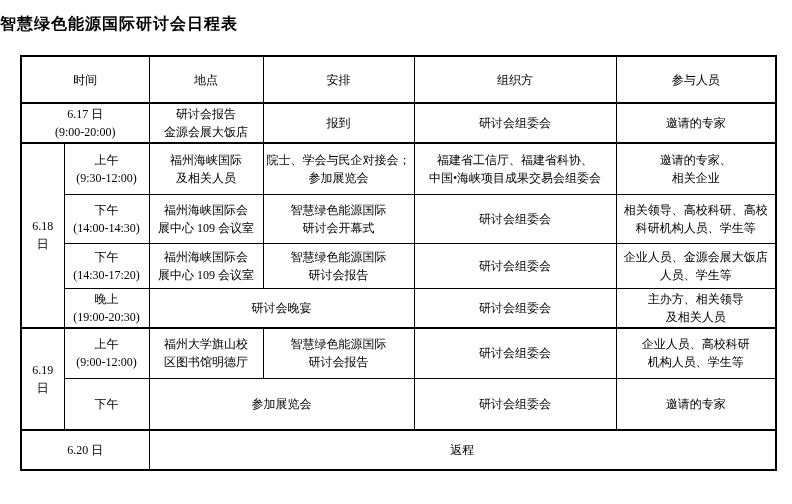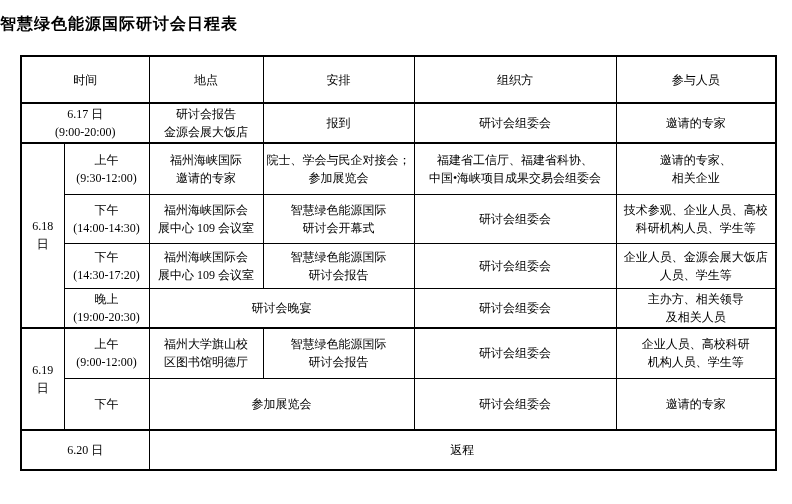--- a/index.html
+++ b/index.html
@@ -94,38 +94,38 @@
       <td>研讨会组委会</td>
       <td>邀请的专家</td>
     </tr>
 
     <tr style="height:51px" class="group-top">
       <td rowspan="4">6.18
 日</td>
       <td>上午
 (9:30-12:00)</td>
       <td>福州海峡国际
-邀请的专家</td>
+及相关人员</td>
       <td>院士、学会与民企对接会；
 参加展览会</td>
       <td>福建省工信厅、福建省科协、
 中国•海峡项目成果交易会组委会</td>
       <td>邀请的专家、
 相关企业</td>
     </tr>
 
     <tr style="height:49px">
       <td>下午
 (14:00-14:30)</td>
       <td>福州海峡国际会
 展中心 109 会议室</td>
       <td>智慧绿色能源国际
 研讨会开幕式</td>
       <td>研讨会组委会</td>
-      <td>技术参观、企业人员、高校
+      <td>相关领导、高校科研、高校
 科研机构人员、学生等</td>
     </tr>
 
     <tr style="height:45px">
       <td>下午
 (14:30-17:20)</td>
       <td>福州海峡国际会
 展中心 109 会议室</td>
       <td>智慧绿色能源国际
 研讨会报告</td>

